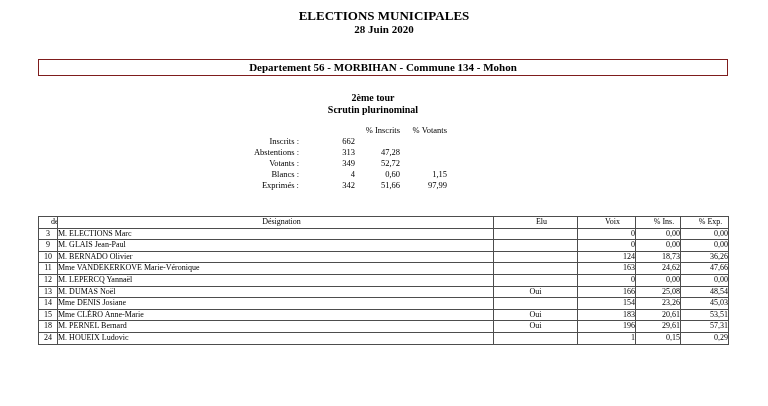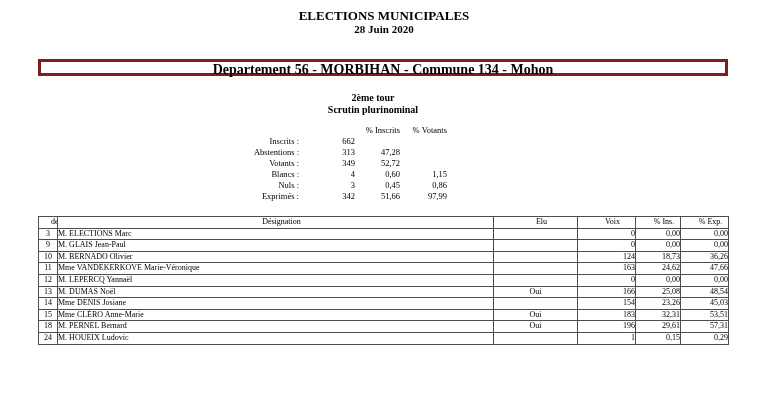--- a/index.html
+++ b/index.html
@@ -16,25 +16,25 @@
     position: absolute;
     top: 8px; left: 0; width: 768px;
     text-align: center;
     font-weight: bold;
   }
   .doc-title .l1 { font-size: 13px; line-height: 15px; }
   .doc-title .l2 { font-size: 11px; line-height: 13px; }
   .header-box {
     position: absolute;
     top: 59px; left: 38px; width: 690px; height: 17px;
-    border: 3px solid #7f1d1d;
+    border: 1px solid #7f1d1d;
     box-sizing: border-box;
     text-align: center;
     font-weight: bold;
-    font-size: 14px;
+    font-size: 11px;
     line-height: 15px;
   }
   .subtitle {
     position: absolute;
     top: 92px; left: -11px; width: 768px;
     text-align: center;
     font-weight: bold;
     font-size: 10px;
     line-height: 11.5px;
   }
@@ -128,26 +128,20 @@
           <td>Votants :</td>
           <td>349</td>
           <td>52,72</td>
           <td></td>
         </tr>
         <tr>
           <td>Blancs :</td>
           <td>4</td>
           <td>0,60</td>
           <td>1,15</td>
-        </tr>
-        <tr>
-          <td>Nuls :</td>
-          <td>3</td>
-          <td>0,45</td>
-          <td>0,86</td>
         </tr>
         <tr>
           <td>Exprimés :</td>
           <td>342</td>
           <td>51,66</td>
           <td>97,99</td>
         </tr>
       </tbody>
   </table>
 
@@ -225,21 +219,21 @@
           <td class="col-elu"></td>
           <td class="col-voix">154</td>
           <td class="col-ins">23,26</td>
           <td class="col-exp">45,03</td>
         </tr>
         <tr>
           <td class="col-dep">15</td>
           <td class="col-designation">Mme CLÉRO Anne-Marie</td>
           <td class="col-elu">Oui</td>
           <td class="col-voix">183</td>
-          <td class="col-ins">32,31</td>
+          <td class="col-ins">20,61</td>
           <td class="col-exp">53,51</td>
         </tr>
         <tr>
           <td class="col-dep">18</td>
           <td class="col-designation">M. PERNEL Bernard</td>
           <td class="col-elu">Oui</td>
           <td class="col-voix">196</td>
           <td class="col-ins">29,61</td>
           <td class="col-exp">57,31</td>
         </tr>

